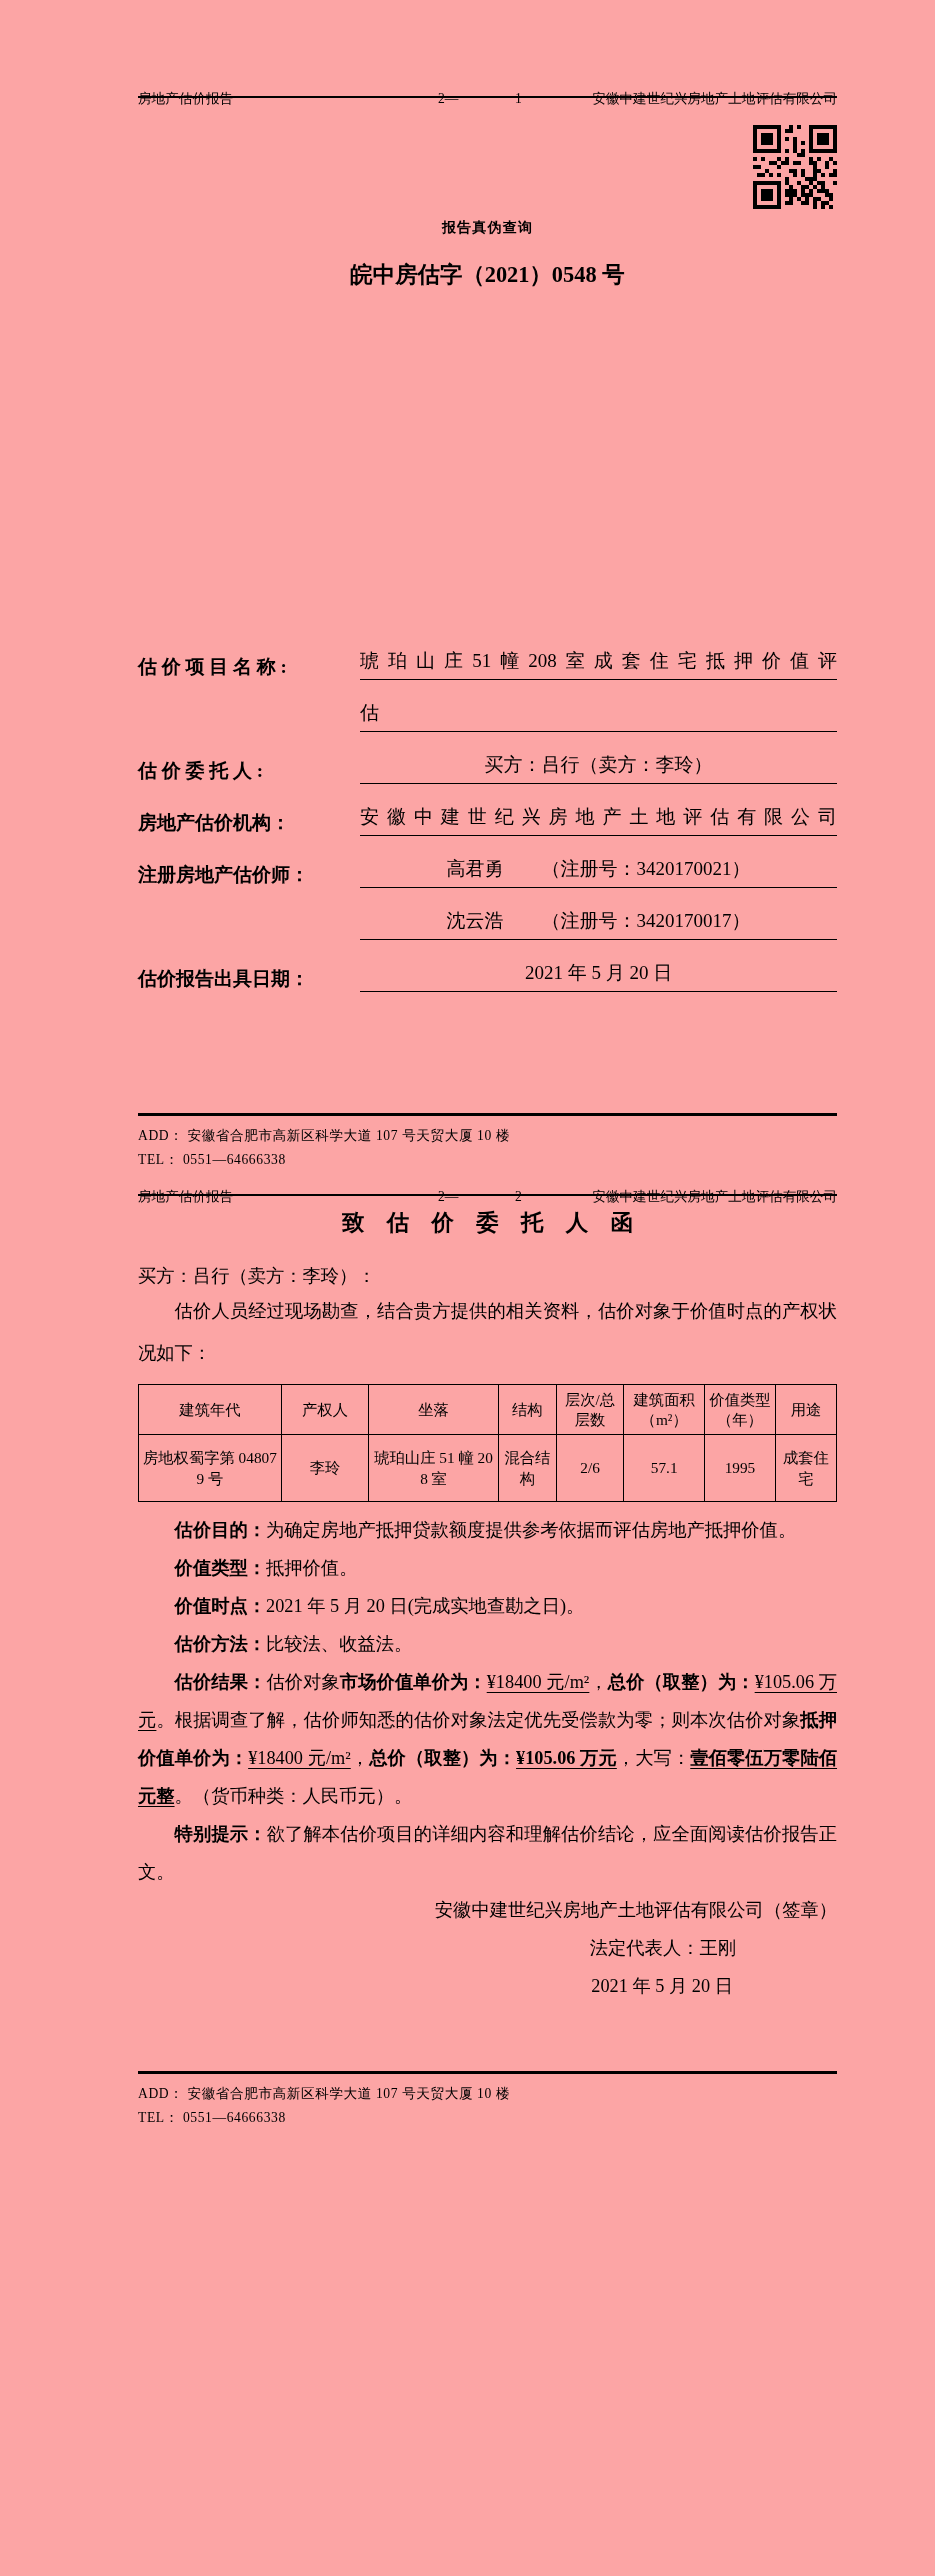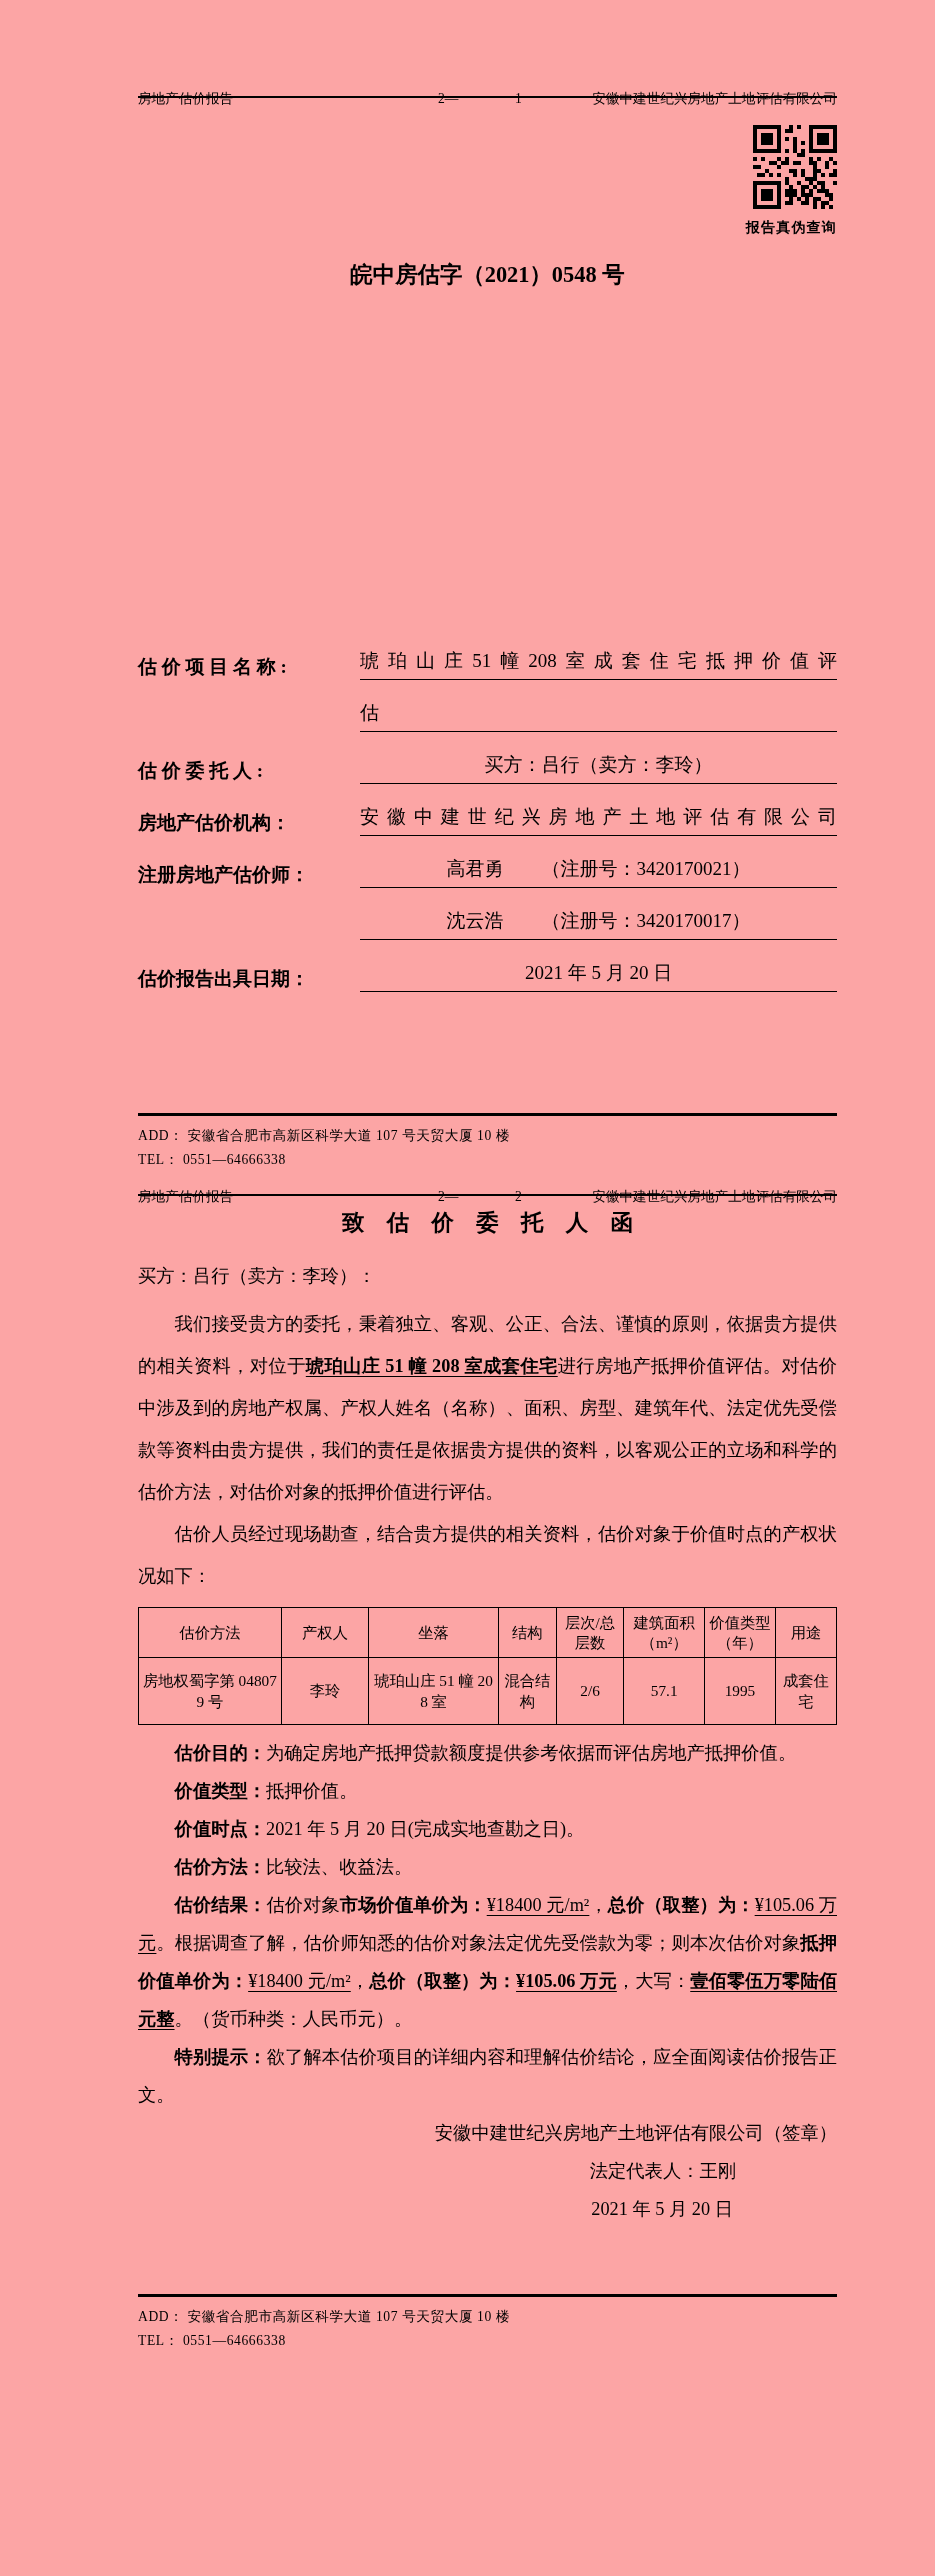--- a/index.html
+++ b/index.html
@@ -19,21 +19,21 @@
   .footer1{margin-top:121px;}
   .footer1 .foot-lines{margin-top:8.3px;}
   .footer2{margin-top:66px;}
   .footer2 .foot-lines{margin-top:8.3px;}
 
   
   .p1-head{padding-top:90px;}
   .qr-wrap{margin-top:27px;text-align:right;}
   .qr{width:84px;height:84px;display:inline-block;}
   .qr rect{fill:#000;}
-  .qr-label{font-size:14px;line-height:19px;font-weight:bold;margin-top:7px;letter-spacing:1.2px;}
+  .qr-label{font-size:14px;line-height:19px;font-weight:bold;margin-top:7px;letter-spacing:1.2px;text-align:center;}
   .title{margin:21px 0 0 0;font-size:41px;line-height:61px;font-weight:bold;text-align:center;letter-spacing:8.3px;white-space:nowrap;}
   .doc-no{margin-top:22px;font-size:22.4px;line-height:32px;text-align:center;font-weight:bold;}
 
   .fields{margin-top:351px;}
   .frow{display:flex;align-items:flex-end;min-height:38px;margin-bottom:14px;}
   .flabel{flex:0 0 222px;font-size:19px;font-weight:bold;line-height:26px;white-space:nowrap;}
   .fvalue{flex:1 1 auto;font-size:19px;line-height:26px;border-bottom:1.8px solid #000;padding-bottom:5px;min-height:26px;}
   .fvalue.center{text-align:center;}
   .fvalue.just{text-align:justify;text-align-last:justify;}
 
@@ -329,27 +329,26 @@
         <span class="ph-group">2—</span>
         <span class="ph-num">2</span>
         <span class="ph-right">安徽中建世纪兴房地产土地评估有限公司</span>
       </div>
       <div class="rule"></div>
     </div>
 
     <h2 class="letter-title">致　估　价　委　托　人　函</h2>
     <p class="salutation">买方：吕行（卖方：李玲）：</p>
 
-    <p class="para first"><span>我们接受贵方的委托，秉着独立、客观、公正、合法、谨慎的原则，依据贵方提供的相关资料，对位于</span><span class="u" style="font-weight: bold;">琥珀山庄 51 幢 208 室成套住宅</span><span>进行房地产抵押价值评估。对估价中涉及到的房地产权属、产权人姓名（名称）、面积、房型、建筑年代、法定优先受偿款等资料由贵方提供，我们的责任是依据贵方提供的资料，以客观公正的立场和科学的估价方法，对估价对象的抵押价值进行评估。</span></p>
     <p class="para">估价人员经过现场勘查，结合贵方提供的相关资料，估价对象于价值时点的产权状况如下：</p>
 
     <table class="prop">
       <thead>
         <tr>
-          <th class="c0">估价方法</th>
+          <th class="c0">建筑年代</th>
           <th class="c1">产权人</th>
           <th class="c2">坐落</th>
           <th class="c3">结构</th>
           <th class="c4">层次/总层数</th>
           <th class="c5">建筑面积（m²）</th>
           <th class="c6">价值类型（年）</th>
           <th class="c7">用途</th>
         </tr>
       </thead>
       <tbody>

